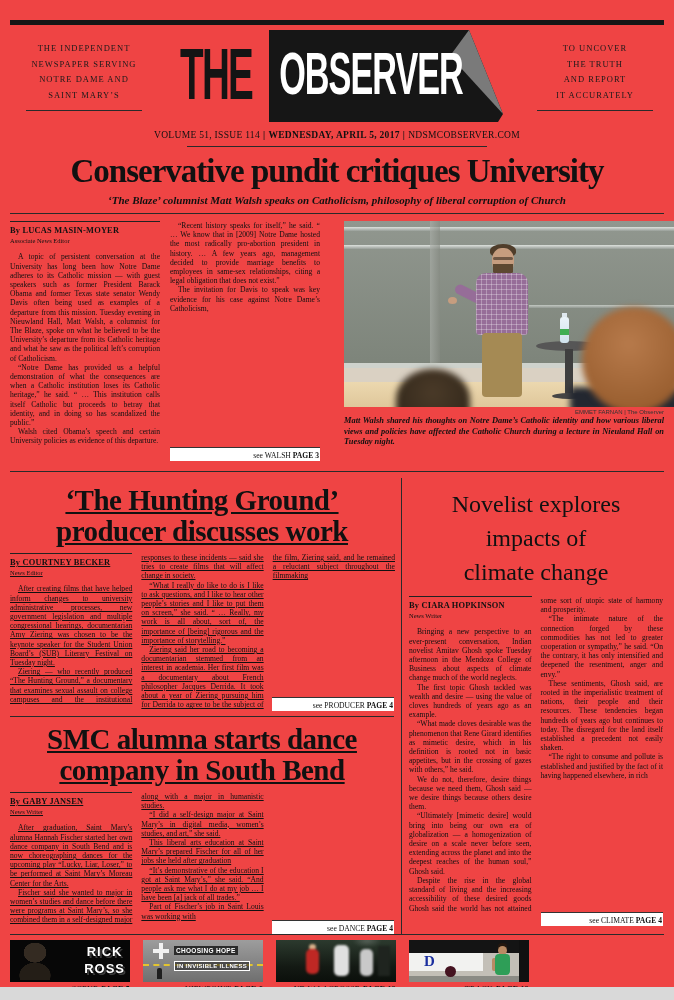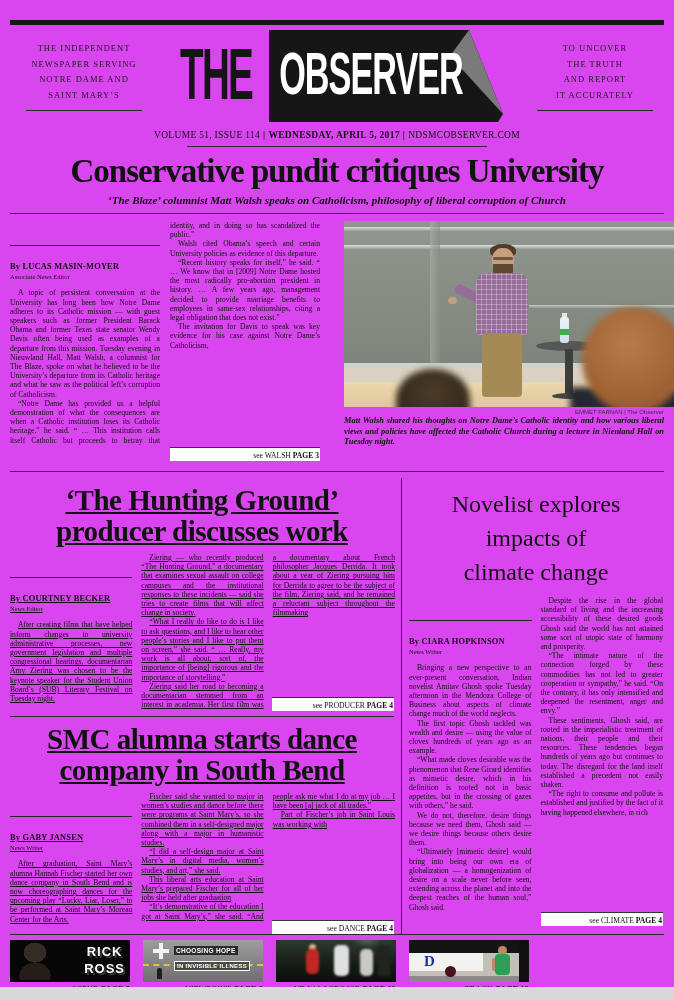--- a/index.html
+++ b/index.html
@@ -1,18 +1,18 @@
 <!DOCTYPE html>
 <html lang="en"><head>
 <meta charset="utf-8">
 <style>
   * { box-sizing: border-box; margin: 0; padding: 0; }
   html,body { width:674px; height:1000px; }
   body { background:#ffffff; font-family:"Liberation Serif", serif; color:#111; overflow:hidden; position:relative; }
-  .sheet { position:absolute; inset:0; background:#d946ef; overflow:hidden; }
+  .sheet { position:absolute; inset:0; background:#ef4444; overflow:hidden; }
   .inner { padding:0 10px; }
 
   .thick-rule { height:5px; background:#161616; margin-top:20px; }
   .rule { height:1px; background:#2a2a2a; border:0; }
 
   
   .mast-row { display:flex; align-items:flex-start; height:98px; }
   .tagline { width:148px; text-align:center; font-size:8.5px; letter-spacing:1px; line-height:15.5px; padding-top:16px; color:#1a1a1a; }
   .tagline.right { width:138px; }
   .tag-rule { height:1px; background:#2a2a2a; width:116px; margin:7px auto 0; }
@@ -30,21 +30,21 @@
   
   h1.lead-h { font-size:33px; line-height:36px; text-align:center; font-weight:700; letter-spacing:-1px; white-space:nowrap; margin-top:4px; }
   .subhead { font-style:italic; font-weight:700; font-size:11px; text-align:center; margin:5px 0 7px; }
   .h2lines, .h4lines { text-align:center; font-weight:700; font-size:29px; line-height:31px; letter-spacing:-.5px; margin:7px 0 6px; }
   .h3lines { text-align:center; font-weight:400; font-size:24px; line-height:34px; margin:9px 0 7px; }
 
   
   .story-wrap { position:relative; }
   .story-text { text-align:justify; font-size:7.6px; line-height:9.2px; column-fill:auto; overflow:hidden; hyphens:auto; }
   .story-text p { text-indent:8px; }
-  .byline-block { border-top:1.3px solid #222; padding-top:16px; margin-bottom:7px; break-inside:avoid;margin-top:24px; }
+  .byline-block { border-top:1.3px solid #222; padding-top:4px; margin-bottom:7px; break-inside:avoid; }
   .byline { font-weight:700; font-size:8.4px; letter-spacing:.2px; }
   .byline-role { font-size:6.5px; margin-top:1px; }
   .jump { position:absolute; right:0; bottom:0; border-top:1px solid #333; background:#fff; text-align:right; font-size:7.6px; padding:3px 1px 1px 0; }
   .jump b { font-weight:700; }
 
   
   .lead-body { margin-top:7px; display:flex; gap:8px; height:250px; }
   .lead-text-wrap { width:310px; height:240px; }
   .lead-text { column-count:2; column-gap:10px; width:310px; height:238px; }
   .jump-lead { width:150px; }

